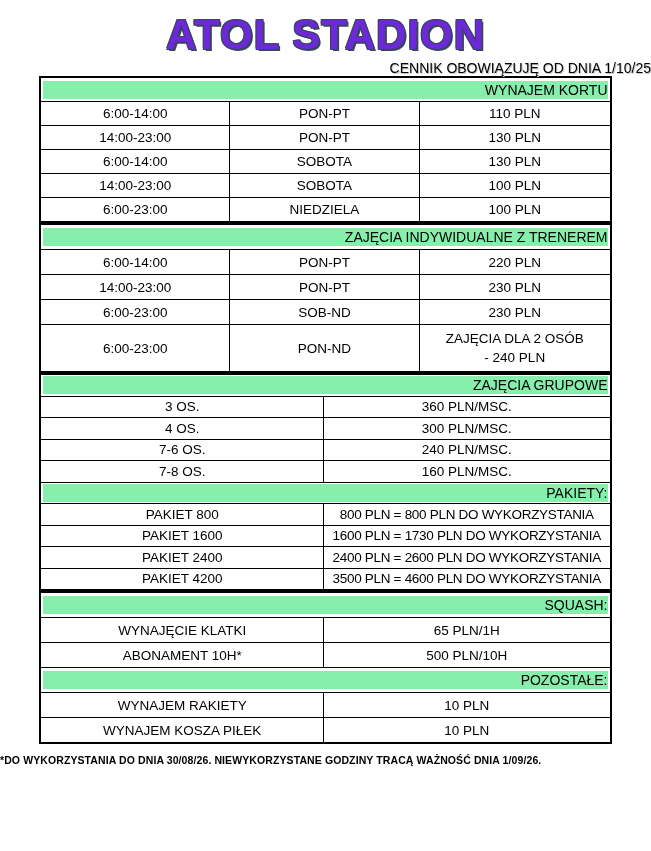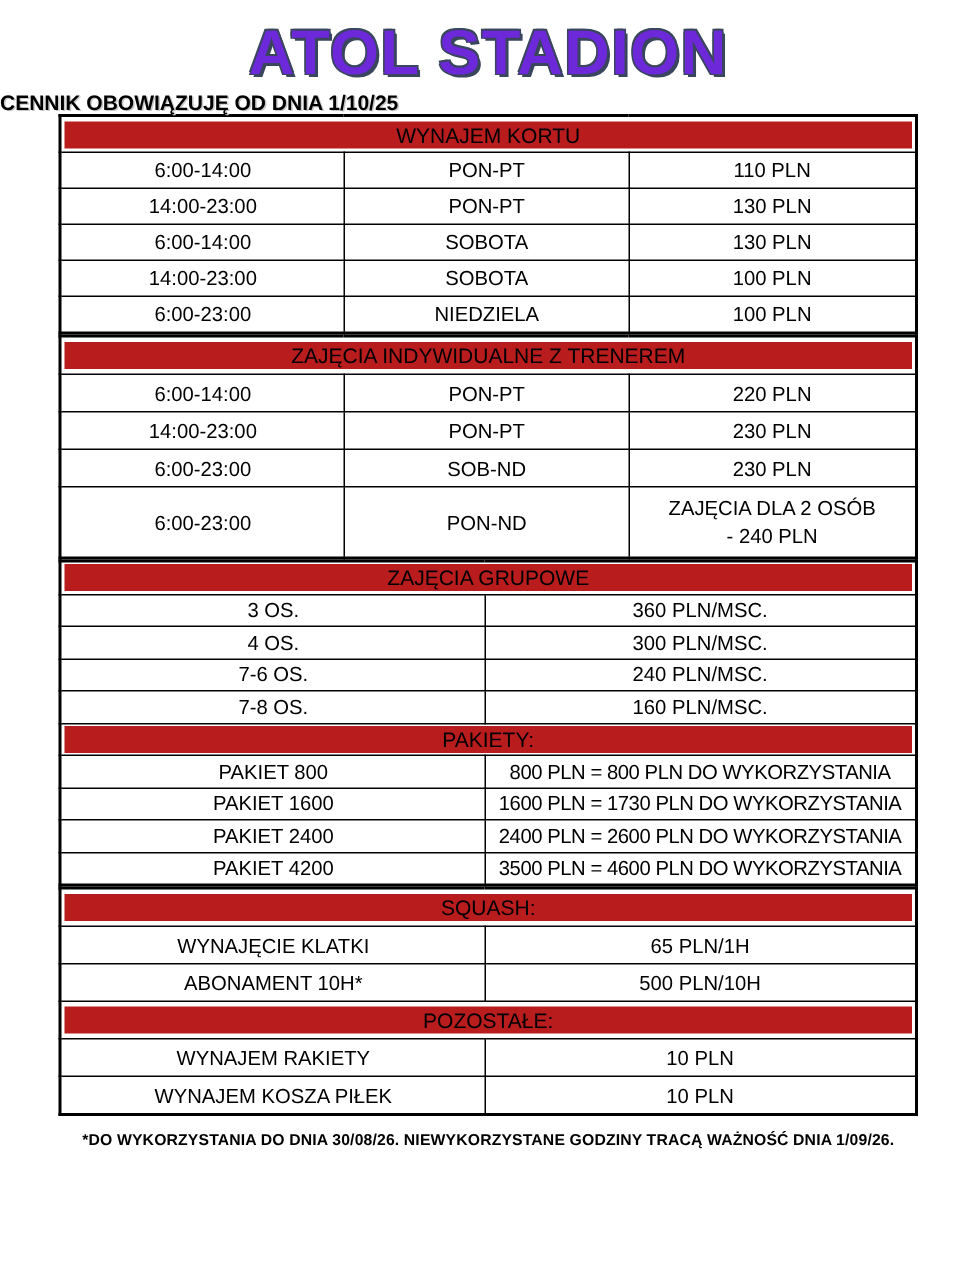--- a/index.html
+++ b/index.html
@@ -16,61 +16,61 @@
     margin: 0; text-align: center;
     font-size: 42px; font-weight: bold; letter-spacing: 1px;
     line-height: 46px;
     color: #6d28d9;
     text-shadow:
       -1px -1px 0 #39465E, 1px -1px 0 #39465E,
       -1px  1px 0 #39465E, 1px  1px 0 #39465E,
        2px  2px 0 #39465E;
   }
   .subtitle {
-    margin-top: 2px; text-align: left;
-    font-size: 14px; line-height: 16px; font-weight: 700;
+    margin-top: 2px; text-align: right;
+    font-size: 14px; line-height: 16px; font-weight: 400;
     text-shadow: 1px 1px 0 #c9c9c9;
   }
 
   table.t {
     width: 570px;
     margin: 0 auto;
     border-collapse: collapse;
     table-layout: fixed;
     border: 2px solid #000;
   }
   table.t td {
     border: 1.5px solid #000;
     text-align: center; vertical-align: middle;
     font-size: 13.5px;
     padding: 0 2px;
     overflow: hidden; white-space: nowrap;
   }
   td.hcell { padding: 2px 3px; }
   .hband {
-    background: #b91c1c;
+    background: #86efac;
     height: 18px; line-height: 18px;
     font-size: 14px;
-    text-align: center;
+    text-align: right;
   }
   .t1 td { height: 23px; }
   .t2 td { height: 24px; }
   .t2 tr.dbl td { height: 46px; }
   .t2 tr.dbl td .two-line { line-height: 19px; }
   .t3 td { height: 20.5px; }
   .t4 td { height: 24px; }
   .narrow { font-size: 13px; letter-spacing: -0.3px; }
 
   .mt-t1 { margin-top: 27px; }
   .mt-t2 { margin-top: 12px; }
   .mt-t3 { margin-top: 25px; }
   .mt-t4 { margin-top: 34px; }
 
   .footnote {
-    margin-top: 10px; text-align: center;
+    margin-top: 10px; 
     font-size: 10.5px; font-weight: bold; letter-spacing: 0.1px;
   }
 </style>
 </head>
 <body>
 
 <div class="page">
 
   <h1 class="title">ATOL STADION</h1>
   <div class="subtitle">CENNIK OBOWIĄZUJĘ OD DNIA 1/10/25</div>

